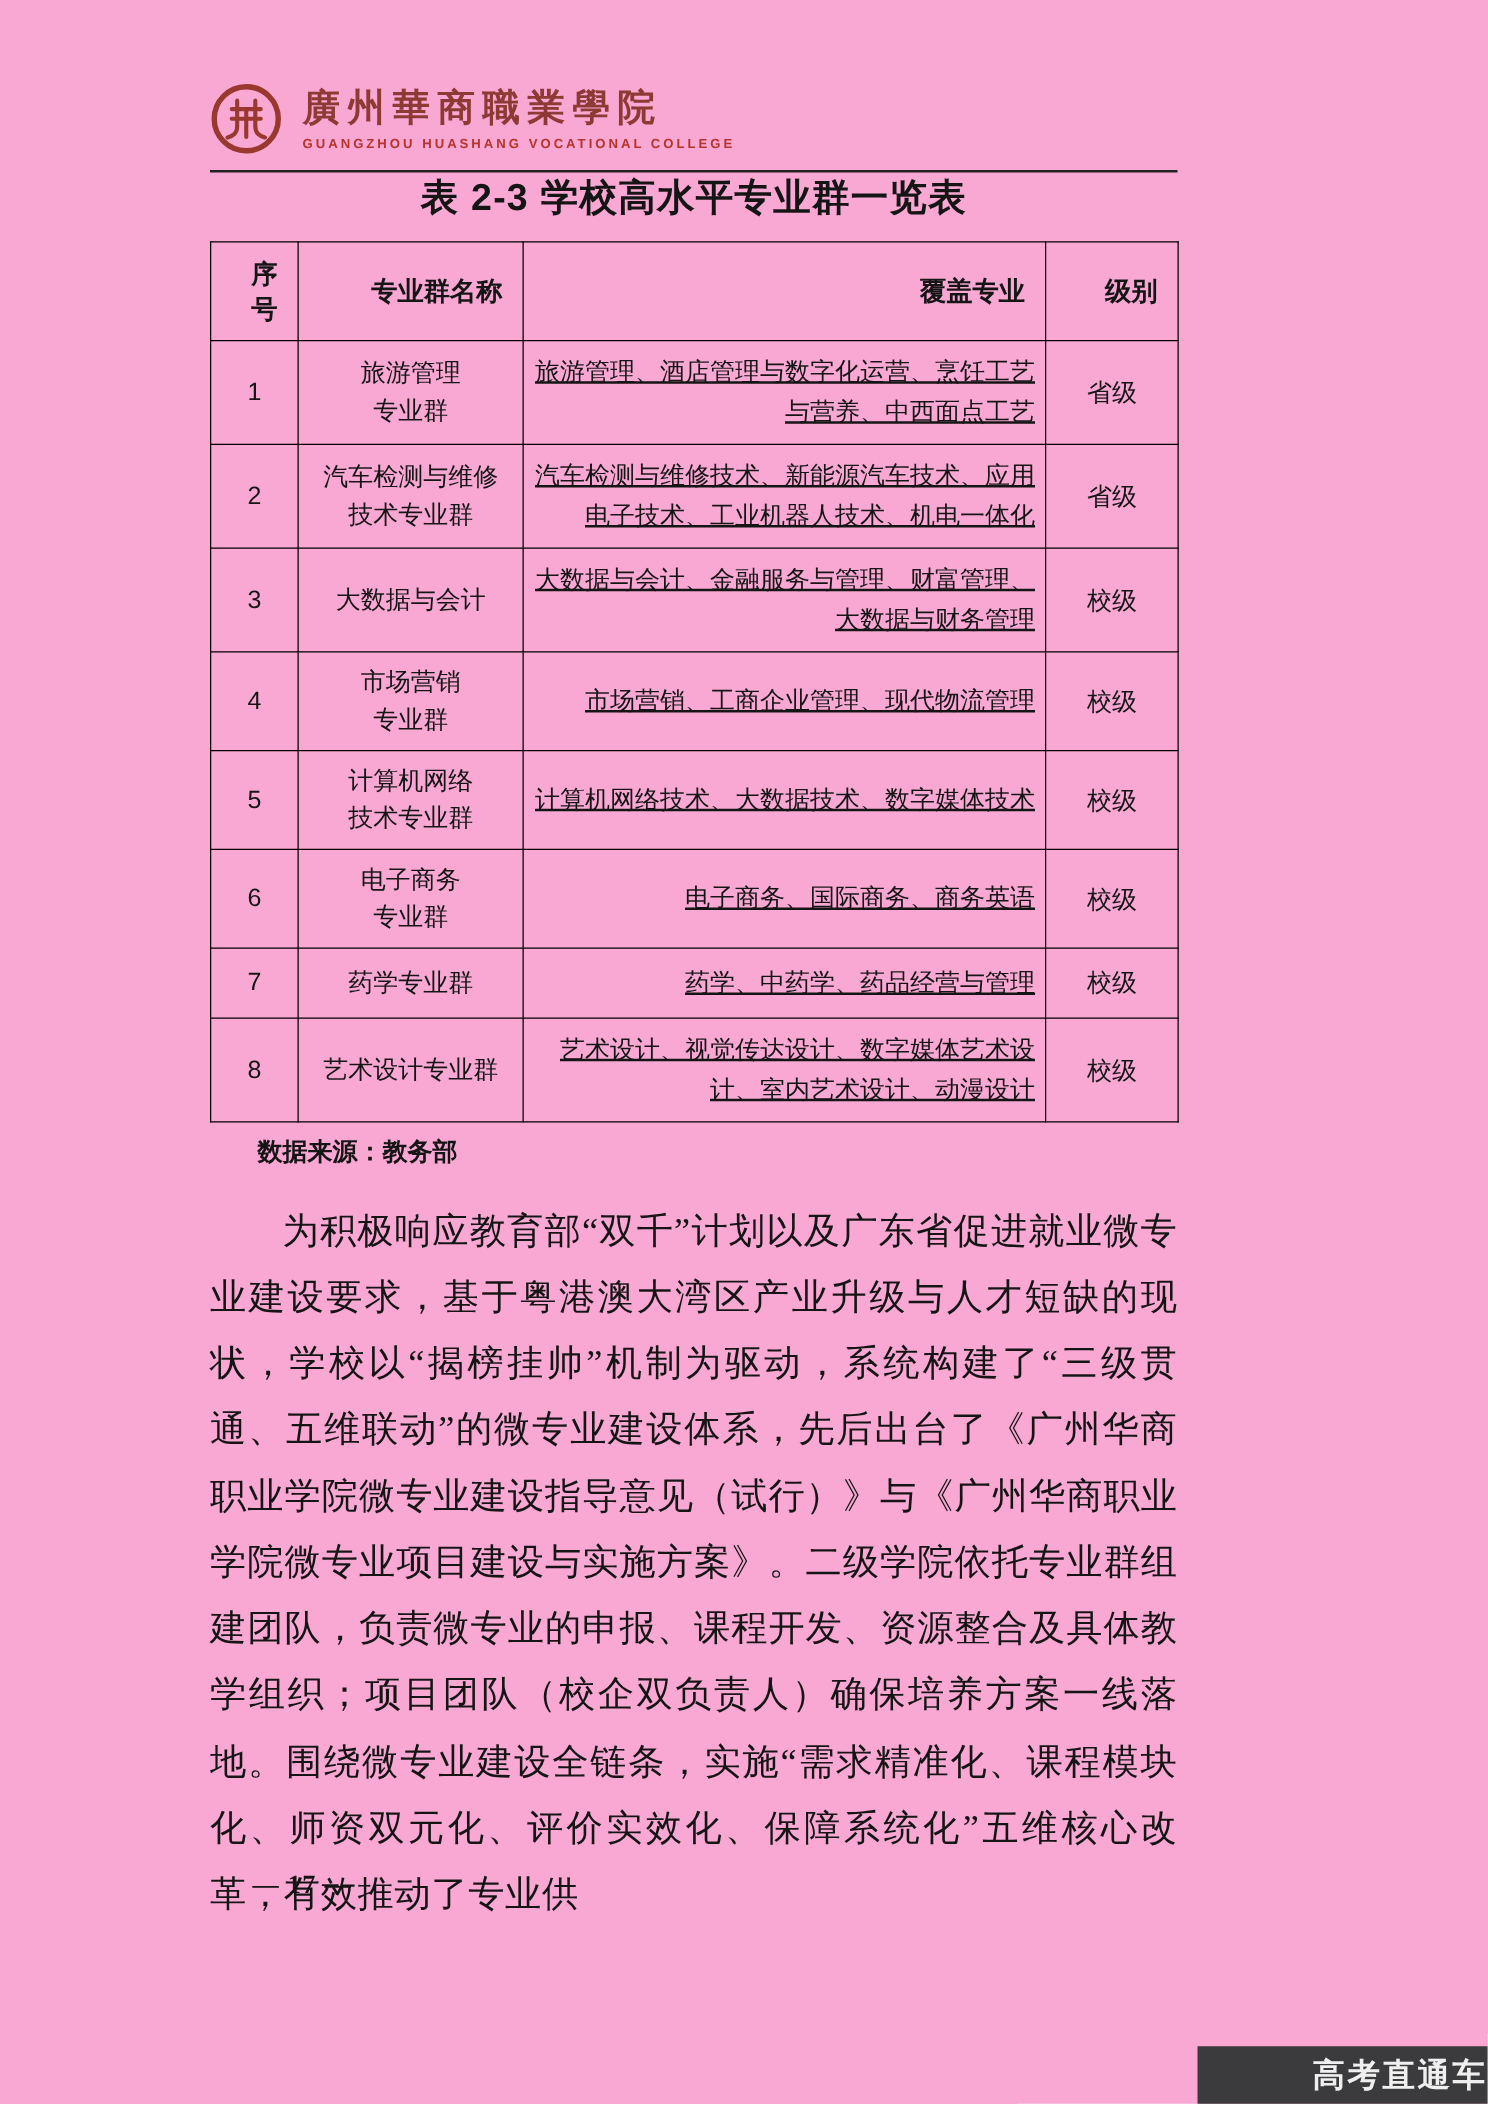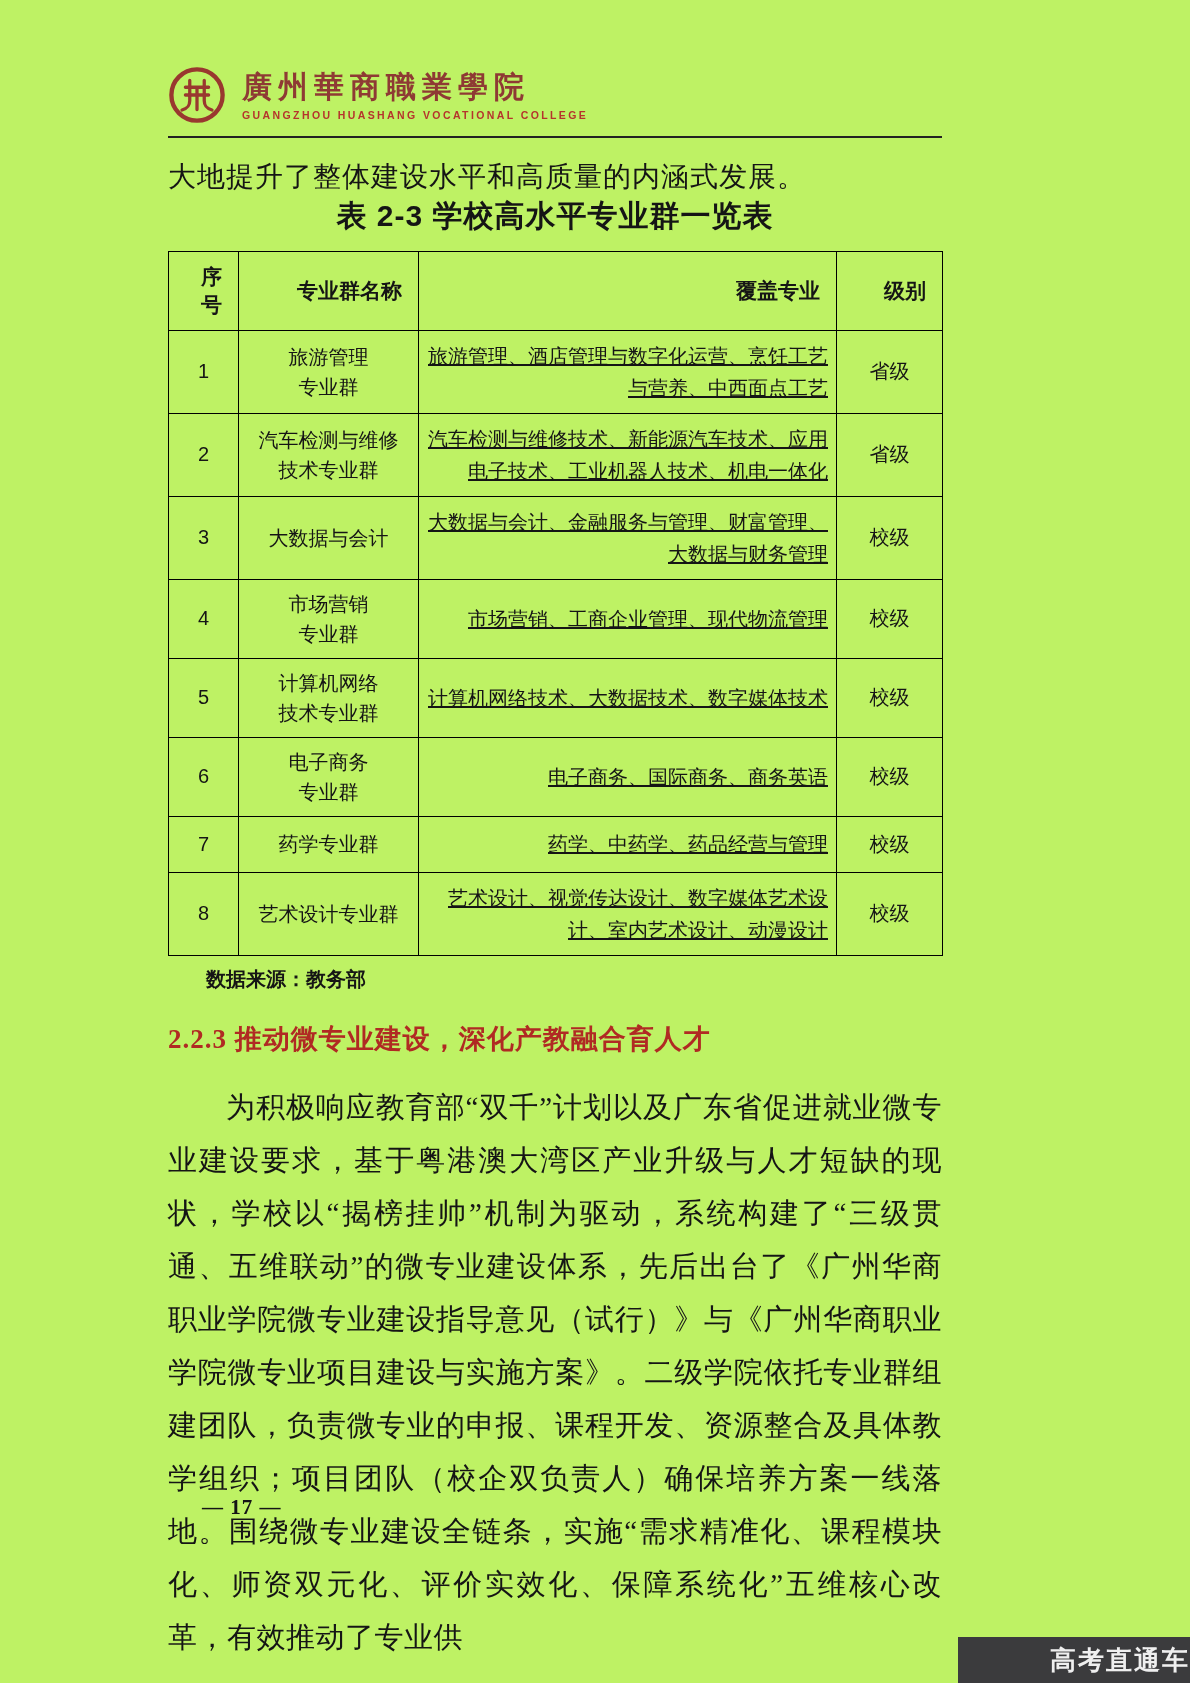--- a/index.html
+++ b/index.html
@@ -4,21 +4,21 @@
 <style>
   * { margin:0; padding:0; box-sizing:border-box; }
   html,body { background:#ffffff; }
   body {
     width:1190px; height:1683px;
     font-family:"Liberation Serif", serif;
     color:#151515;
     position:relative;
     overflow:hidden;
   }
-  .page { position:absolute; inset:0; background:#bef264; }
+  .page { position:absolute; inset:0; background:#f9a8d4; }
   .content { position:absolute; left:168px; top:0; width:774px; }
 
   
   .header-row { margin-top:66px; display:flex; align-items:center; gap:16px; }
   .emblem { width:58px; height:58px; flex:0 0 auto; }
   .logo-text { display:flex; flex-direction:column; }
   .logo-cn {
     font-family:"Liberation Serif", serif;
     color:#8e3a34; font-size:30px; font-weight:bold;
     letter-spacing:6px; line-height:1.1;
@@ -113,21 +113,20 @@
           <path d="M18 22 h24 M18 30 h24 M22.5 15 v21 c0 6 -3 8 -8 9.5 M37.5 15 v21 c0 6 3 8 8 9.5 M30 22 v23" stroke="#99382f" stroke-width="3.4" fill="none" stroke-linecap="round"></path>
         </svg>
       </div>
       <div class="logo-text">
         <div class="logo-cn">廣州華商職業學院</div>
         <div class="logo-en">GUANGZHOU HUASHANG VOCATIONAL COLLEGE</div>
       </div>
     </div>
     <div class="header-rule"></div>
 
-    <p class="intro">大地提升了整体建设水平和高质量的内涵式发展。</p>
 
     <div class="table-caption">表 2-3 学校高水平专业群一览表</div>
 
     <table class="groups">
       <colgroup>
         <col style="width:70px">
           <col style="width:180px">
           <col style="width:418px">
           <col style="width:106px">
       </colgroup>
@@ -191,21 +190,20 @@
           <td class="col-no">8</td>
           <td class="col-name">艺术设计专业群</td>
           <td class="col-majors">艺术设计、视觉传达设计、数字媒体艺术设计、室内艺术设计、动漫设计</td>
           <td class="col-level">校级</td>
         </tr>
       </tbody>
     </table>
 
     <div class="source">数据来源：教务部</div>
 
-    <h2 class="section-heading">2.2.3 推动微专业建设，深化产教融合育人才</h2>
     <p class="body-para">为积极响应教育部“双千”计划以及广东省促进就业微专业建设要求，基于粤港澳大湾区产业升级与人才短缺的现状，学校以“揭榜挂帅”机制为驱动，系统构建了“三级贯通、五维联动”的微专业建设体系，先后出台了《广州华商职业学院微专业建设指导意见（试行）》与《广州华商职业学院微专业项目建设与实施方案》。二级学院依托专业群组建团队，负责微专业的申报、课程开发、资源整合及具体教学组织；项目团队（校企双负责人）确保培养方案一线落地。围绕微专业建设全链条，实施“需求精准化、课程模块化、师资双元化、评价实效化、保障系统化”五维核心改革，有效推动了专业供</p>
 
   </div>
 
   <div class="page-number">— 17 —</div>
 
   <div class="watermark-bar">
     <span class="watermark-text">高考直通车</span>
   </div>
 </div>

